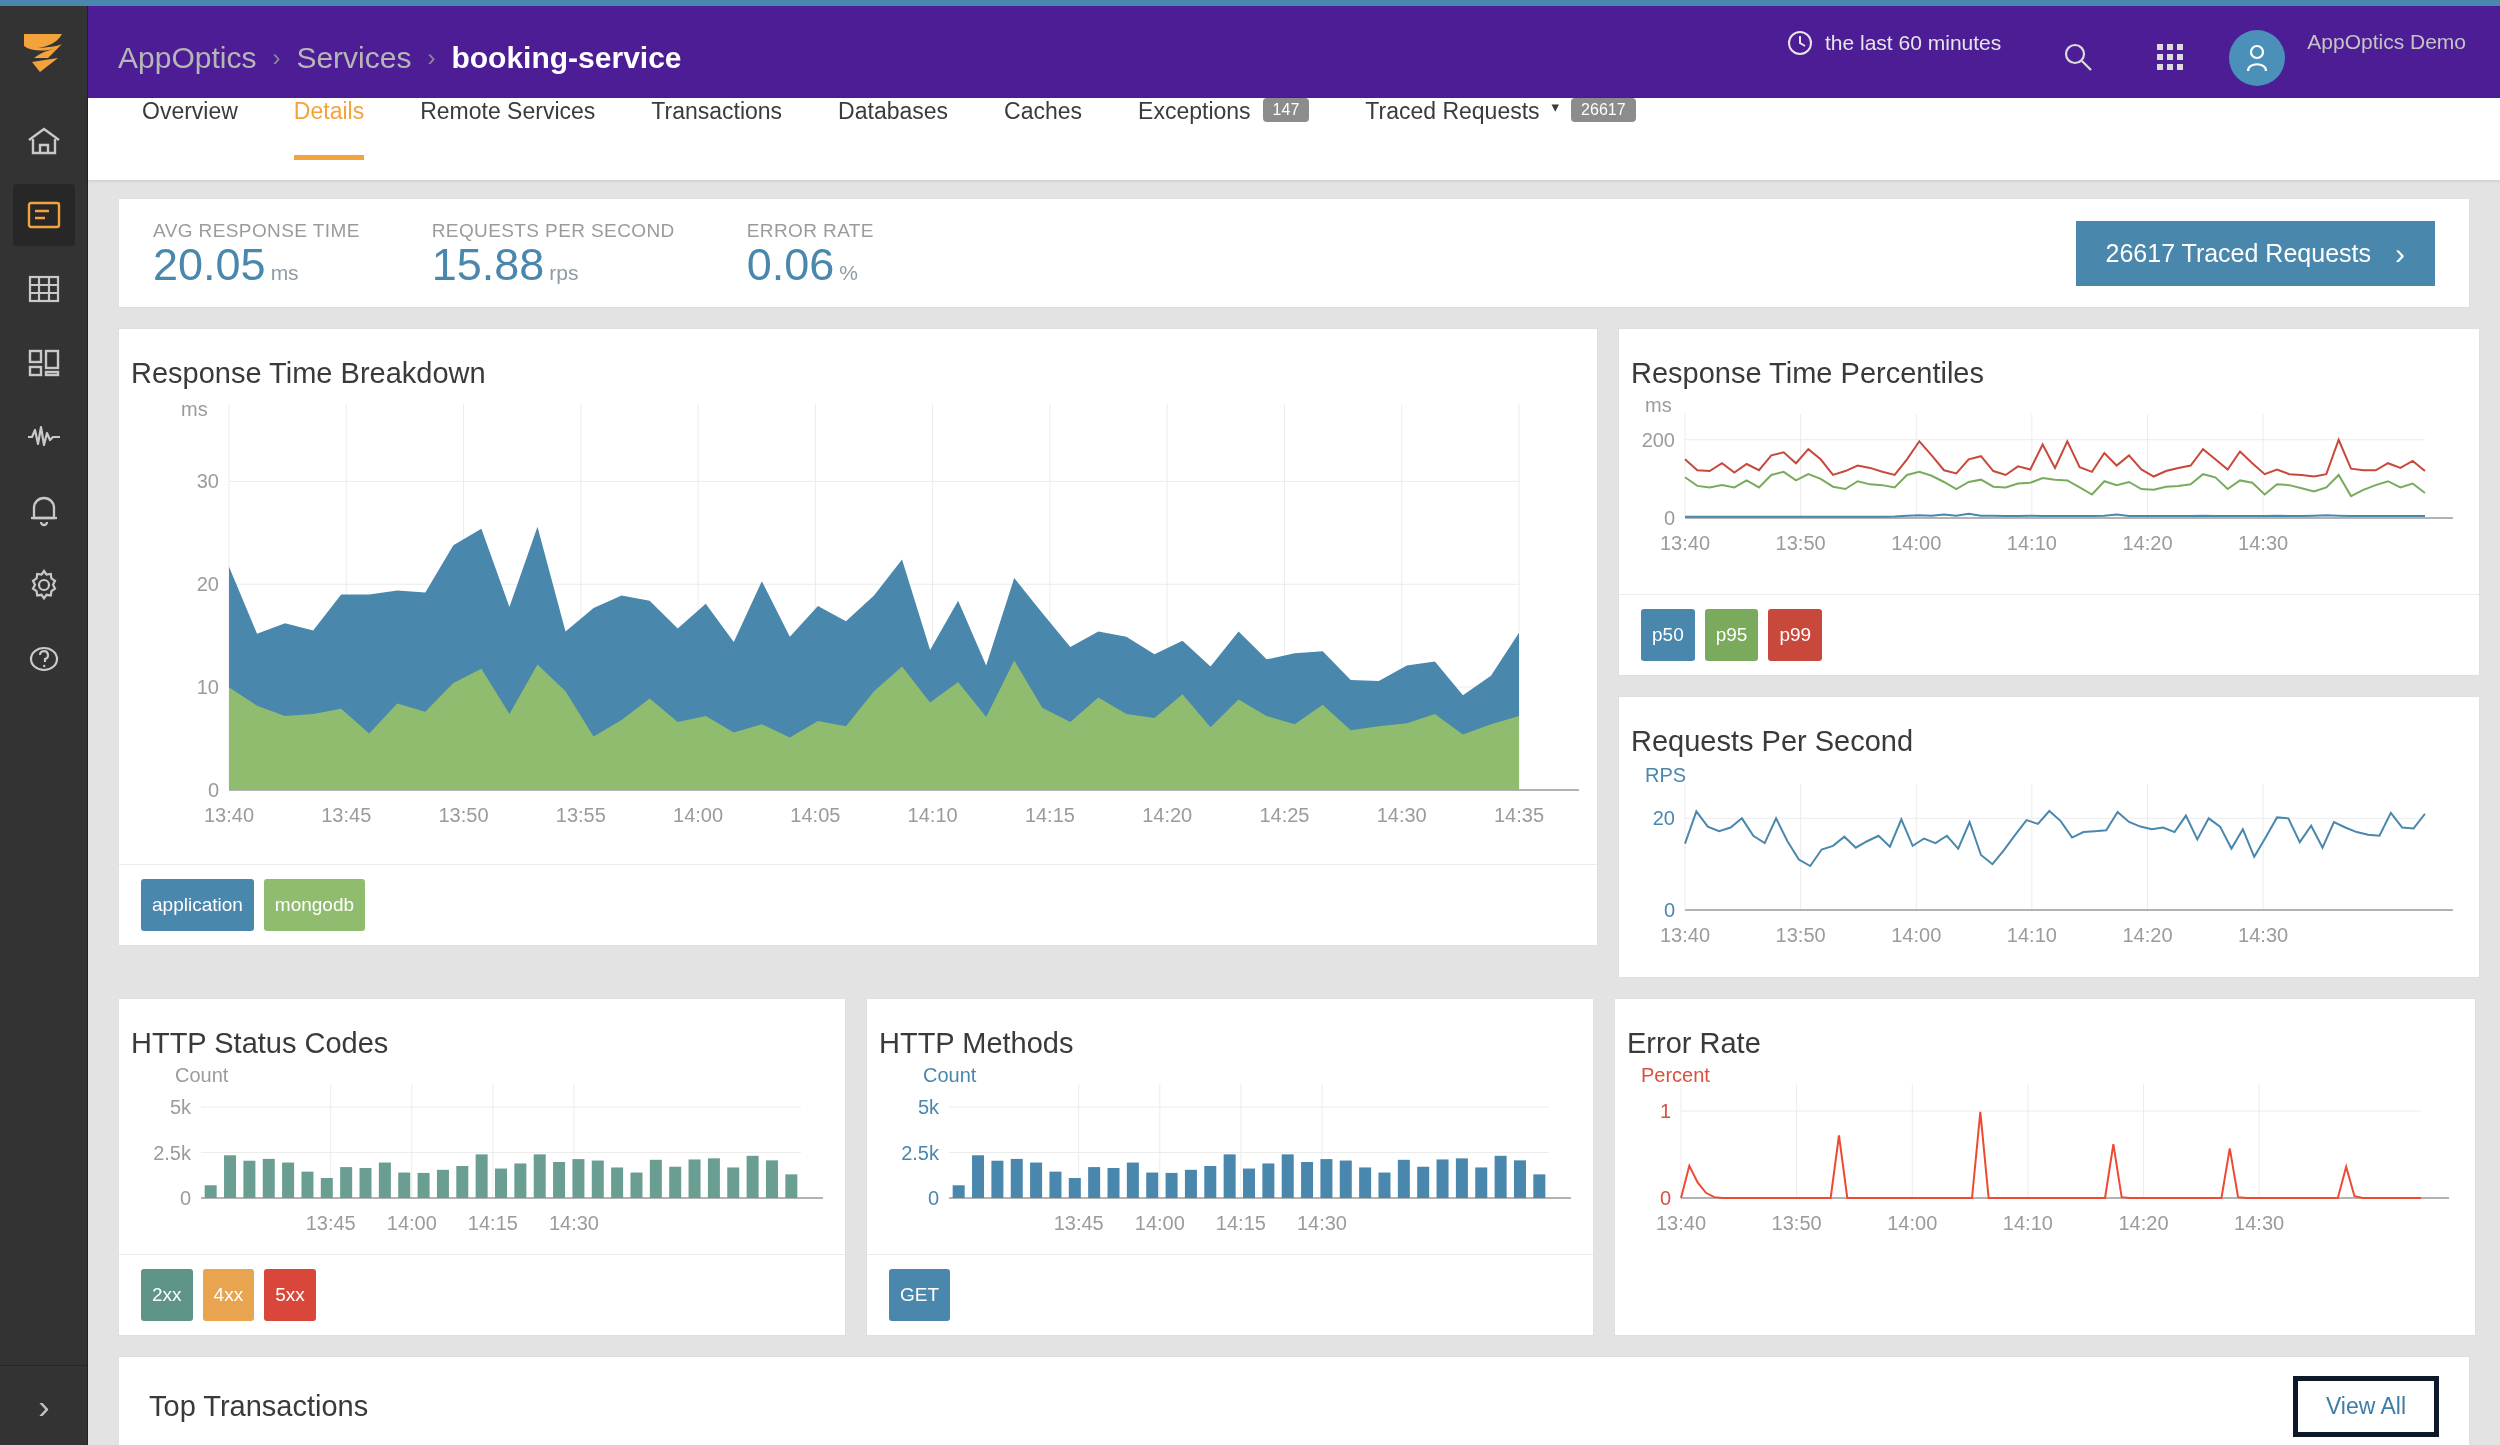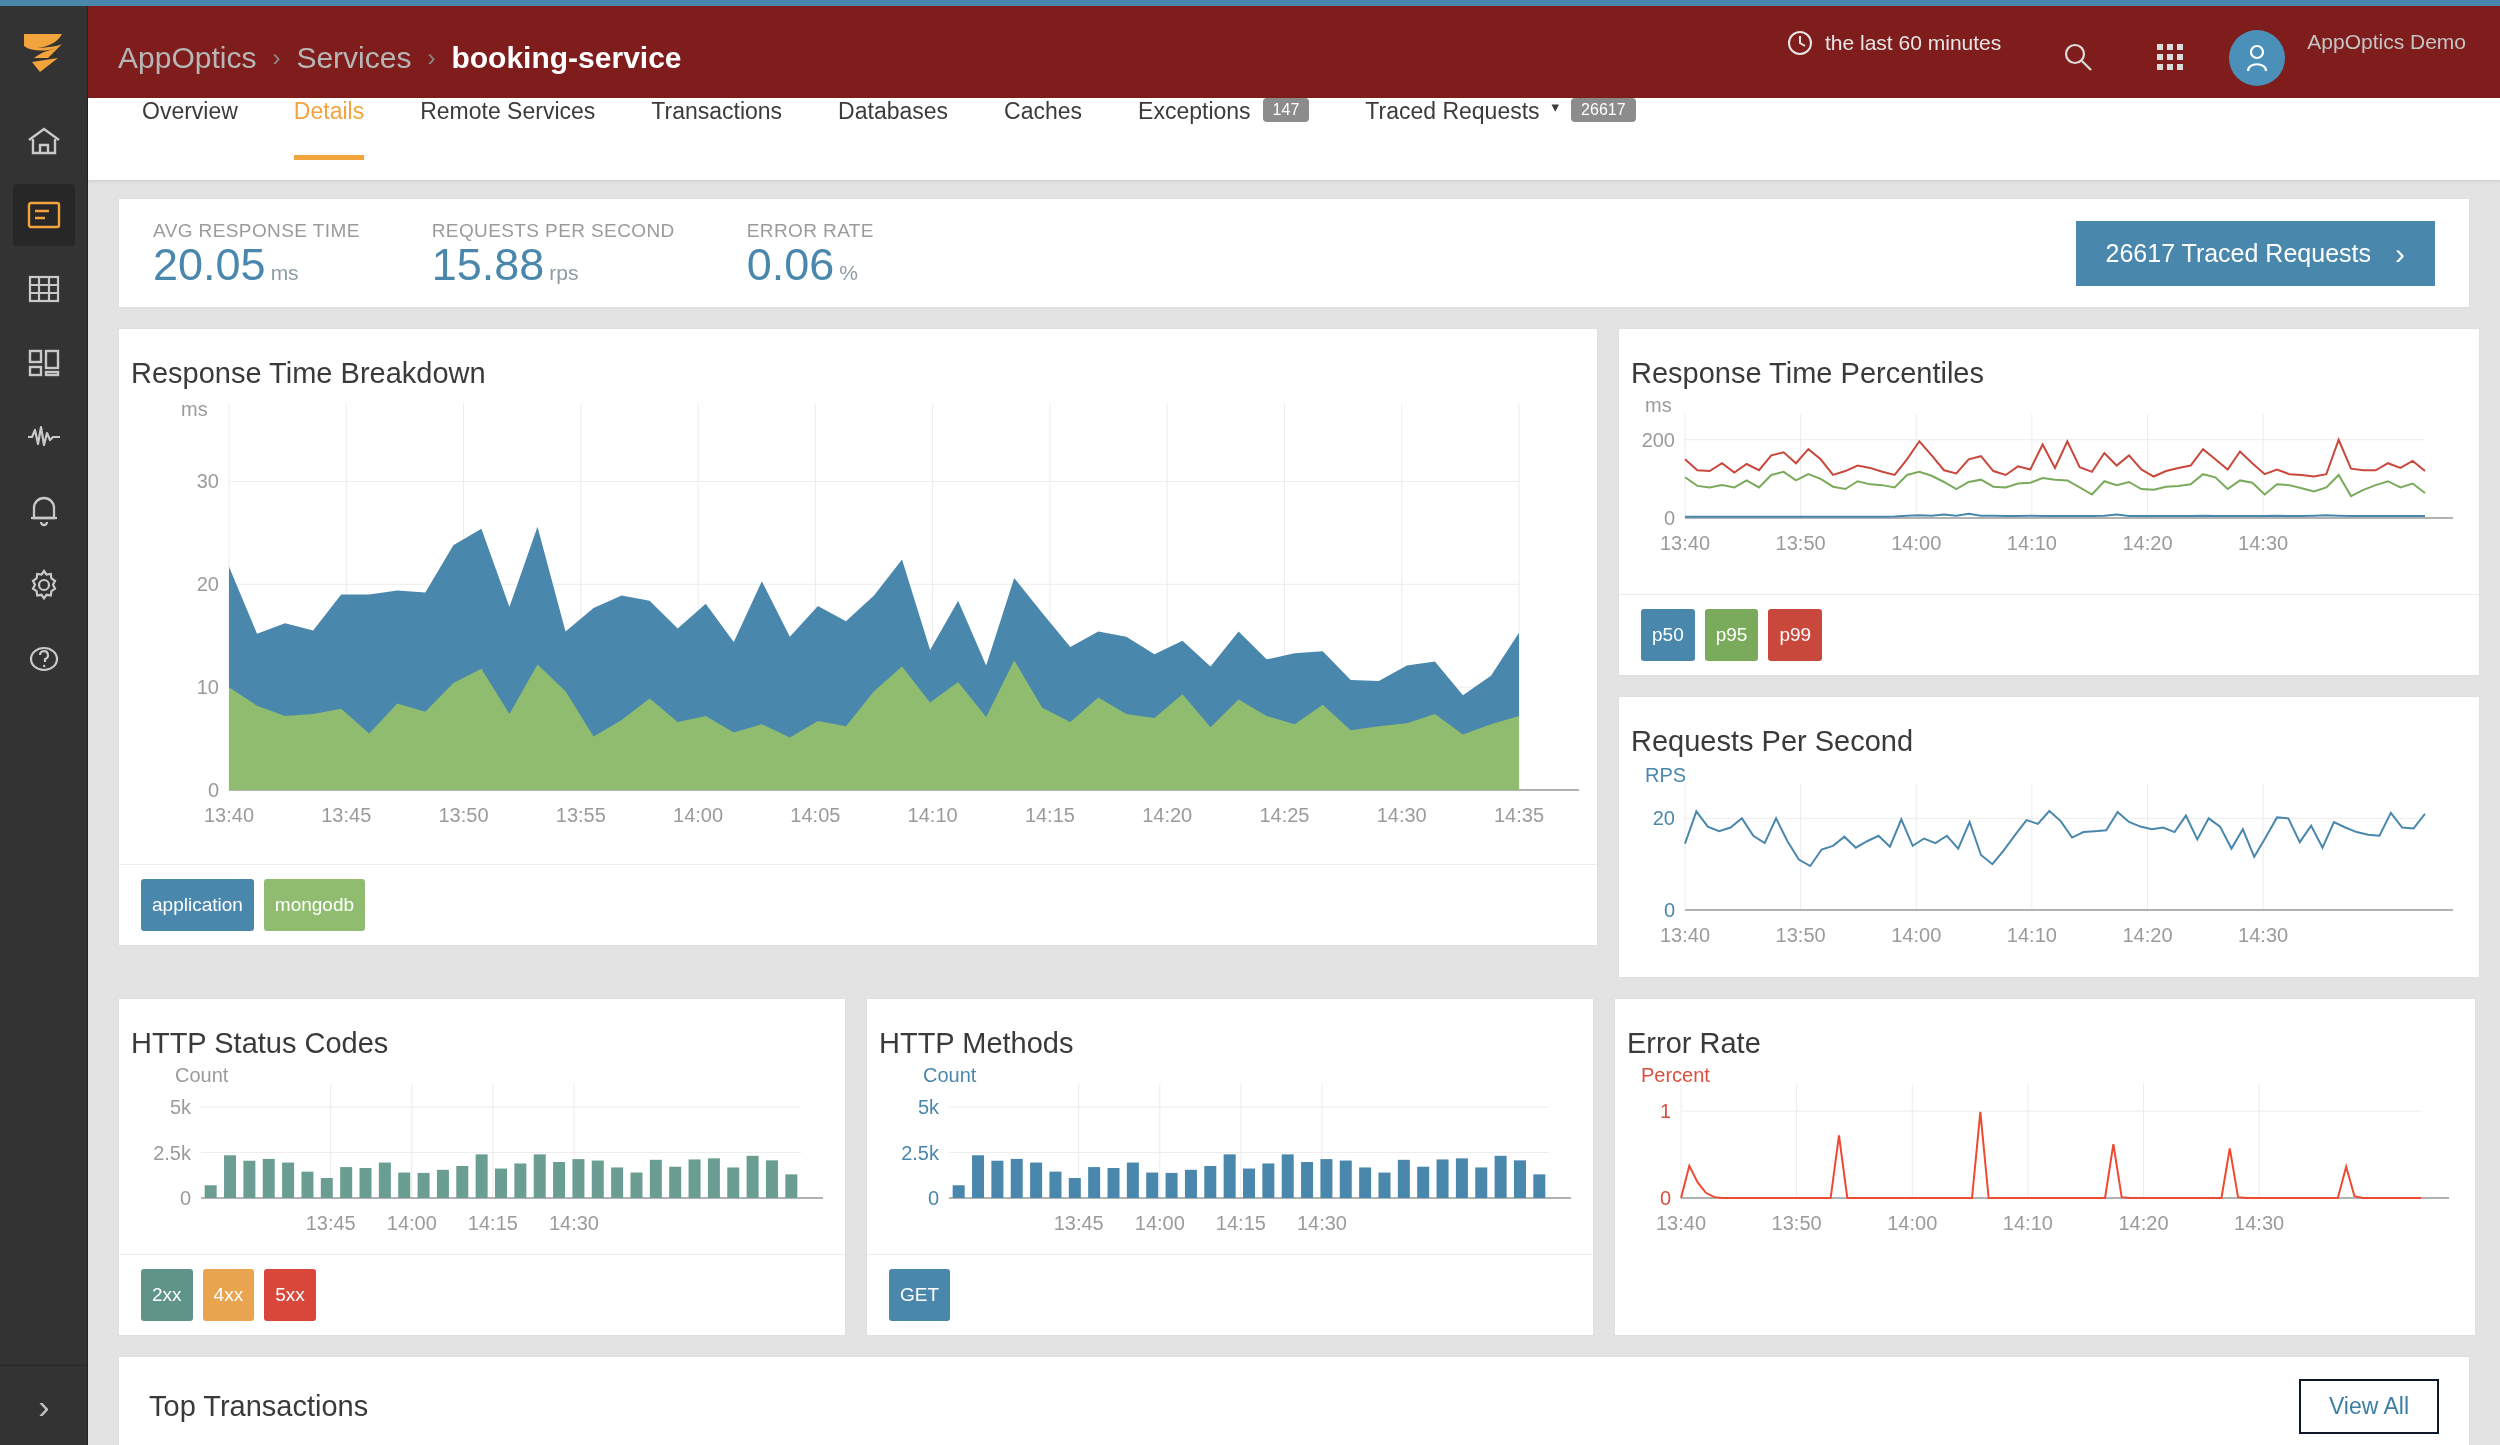--- a/index.html
+++ b/index.html
@@ -35,21 +35,21 @@
   .rail-item svg { display:block; }
   .rail-bottom {
     position:absolute; bottom:0; left:0; width:88px; height:80px;
     border-top:1px solid #272727;
     display:flex; align-items:center; justify-content:center;
   }
 
   
   .header {
     position:absolute; top:6px; left:88px; width:2412px; height:104px;
-    background:#7f1d1d; display:flex; align-items:center;
+    background:#4c1d95; display:flex; align-items:center;
   }
   .crumbs { display:flex; align-items:center; margin-left:30px; gap:16px; }
   .crumb { color:#b6b6b6; font-size:30px; }
   .crumb.last { color:#ffffff; font-weight:bold; }
   .crumb-sep { color:#8d8d8d; font-size:24px; }
   .header-right {
     margin-left:auto; display:flex; align-items:flex-start; gap:4px; padding-right:34px;
   }
   .time-range { display:flex; align-items:center; gap:12px; color:#e6e6e6; font-size:21px; margin-right:46px; }
   .hdr-icon { width:54px; height:54px; display:flex; align-items:center; justify-content:center; }
@@ -105,21 +105,21 @@
   .chart-area { position:relative; }
   .legend-bar { border-top:1px solid #ececec; padding:14px 22px; display:flex; gap:10px; }
   .legend-chip { color:#fff; font-size:19px; padding:15px 11px; border-radius:3px; }
 
   .row3 { display:flex; gap:20px; margin-top:20px; }
 
   
   .table-card { margin-top:20px; }
   .table-head-bar { display:flex; align-items:center; padding:0 30px; height:98px; }
   .view-all {
-    margin-left:auto; border:2px solid #0f172a; color:#3d7ea6;
+    margin-left:auto; border:5px solid #0f172a; color:#3d7ea6;
     font-size:23px; padding:12px 28px; background:#fff;
   }
   table { width:100%; border-collapse:collapse; }
   th {
     background:#fafbfc; border-top:1px solid #e3e3e3; border-bottom:1px solid #e3e3e3;
     border-left:1px solid #eaeaea;
     font-size:23px; font-weight:normal; color:#333; text-align:right; padding:26px 28px;
   }
   th.name { text-align:left; border-left:none; }
 

